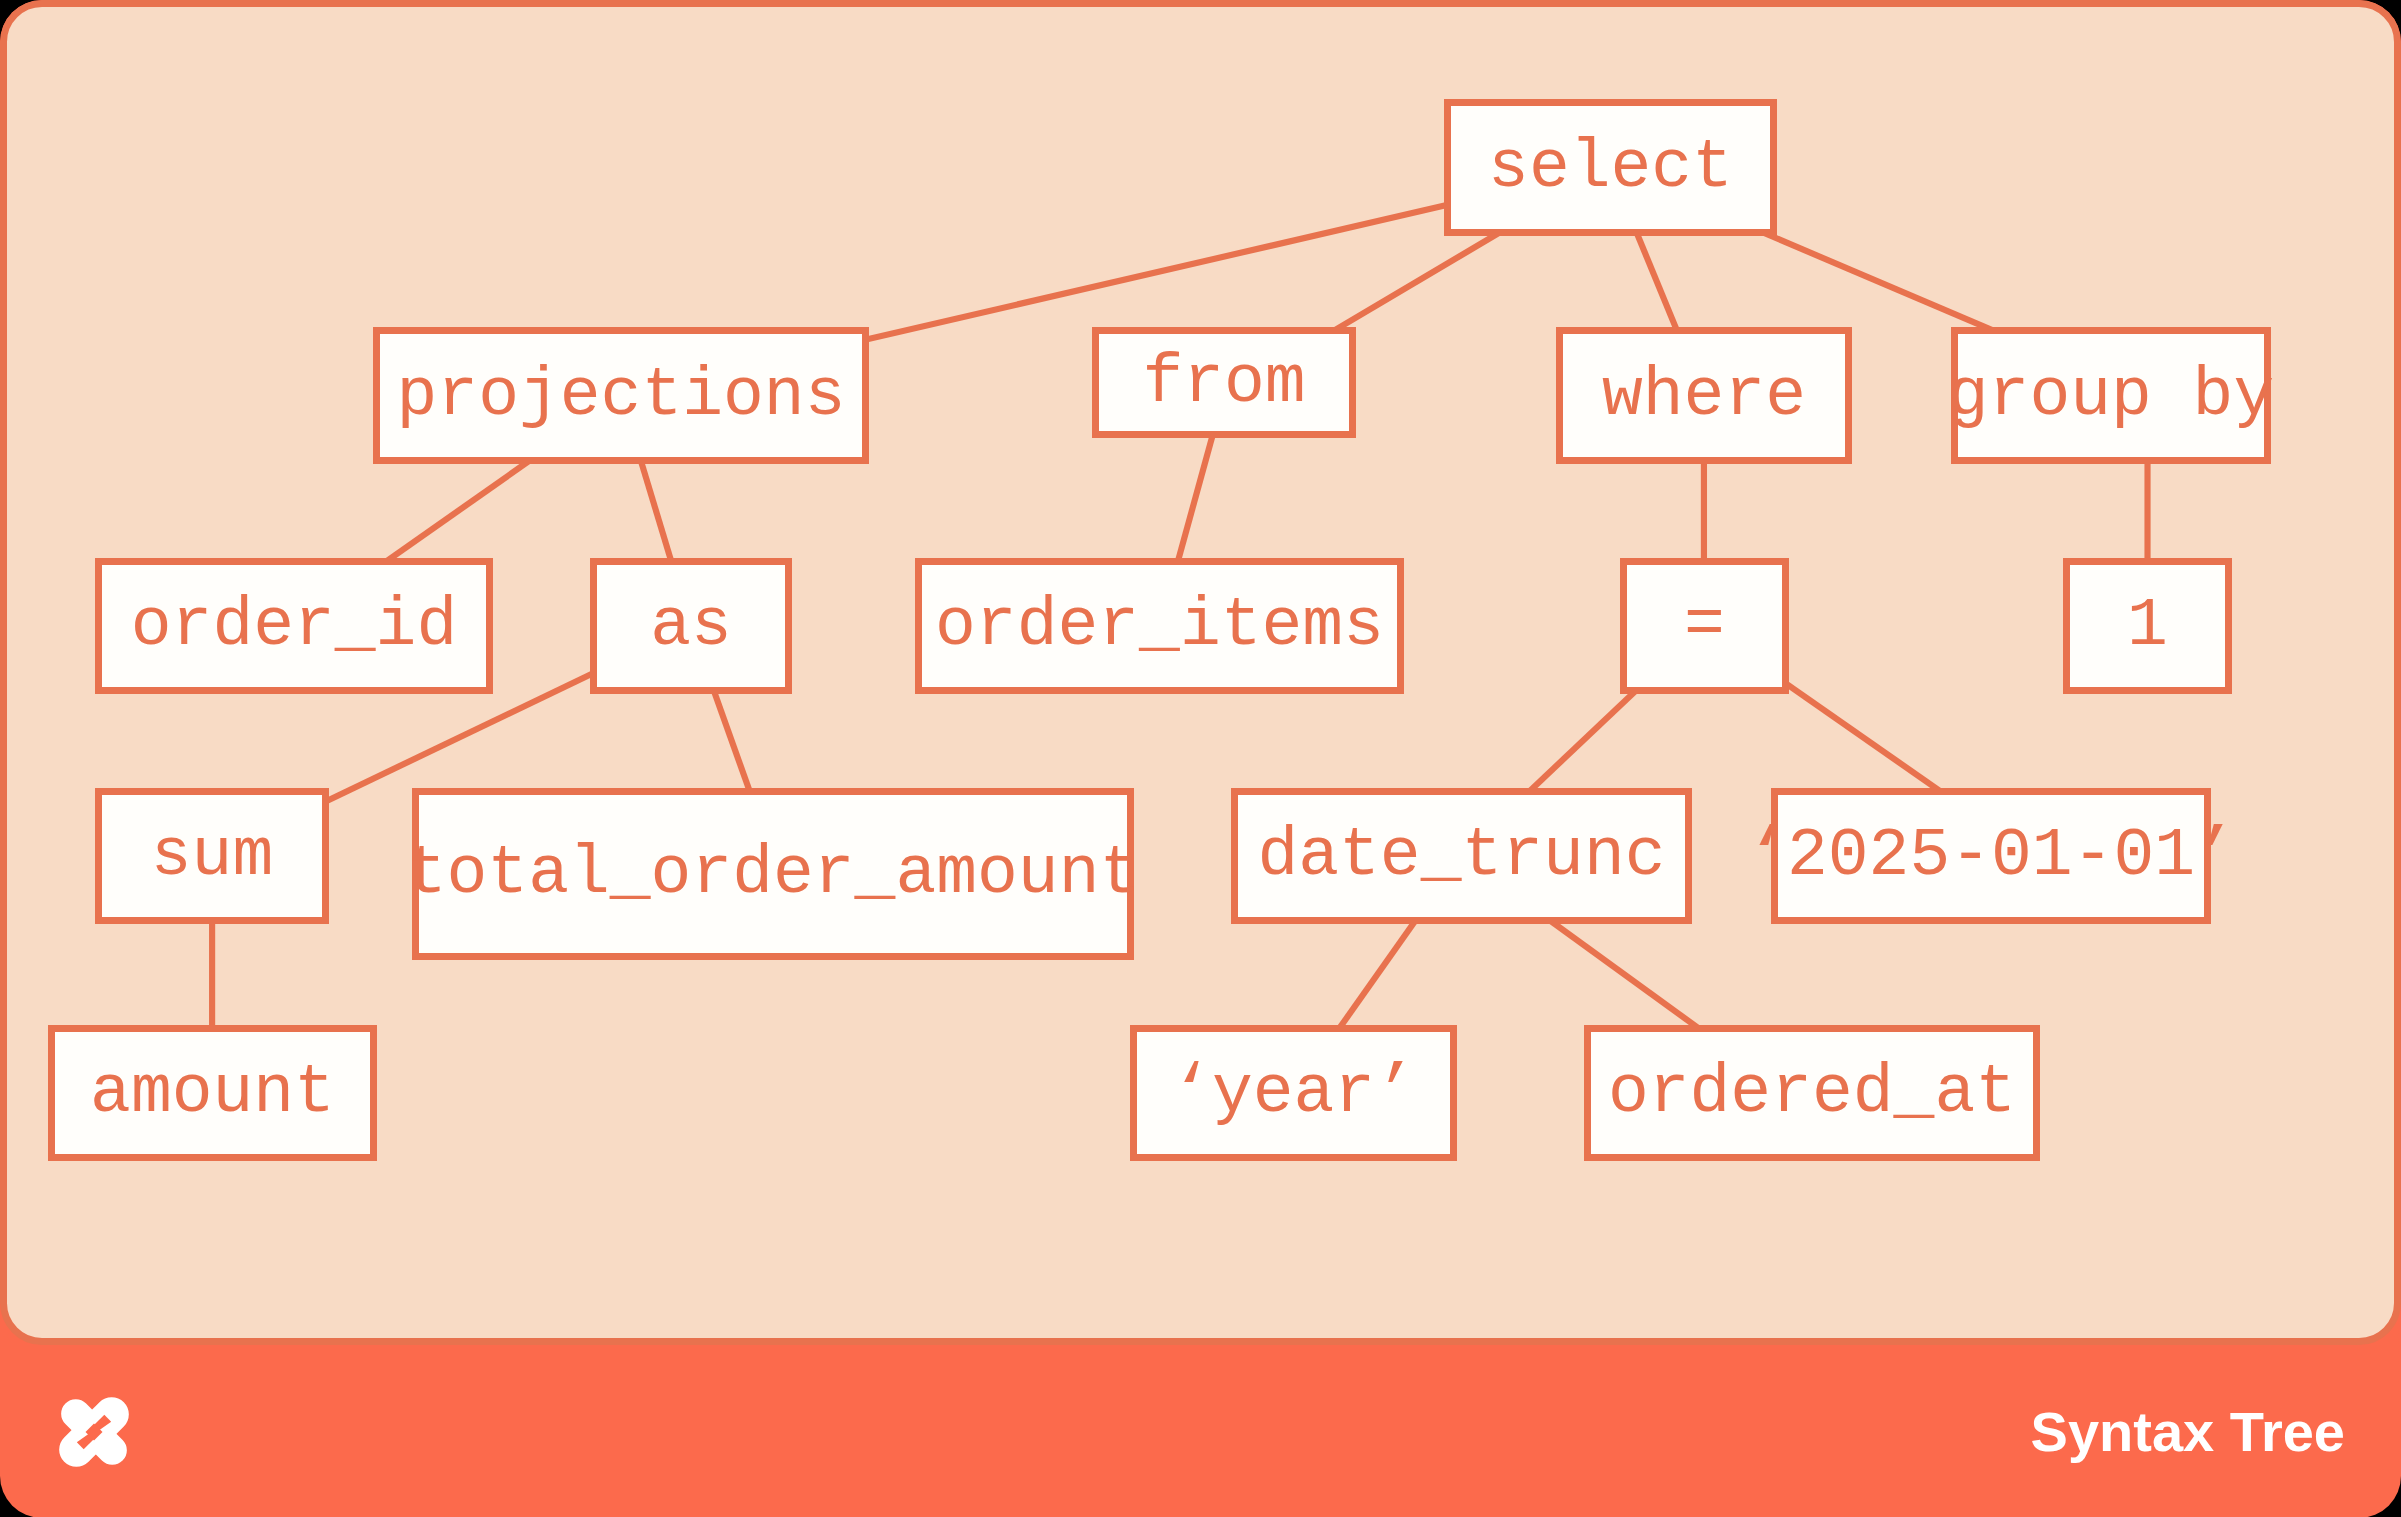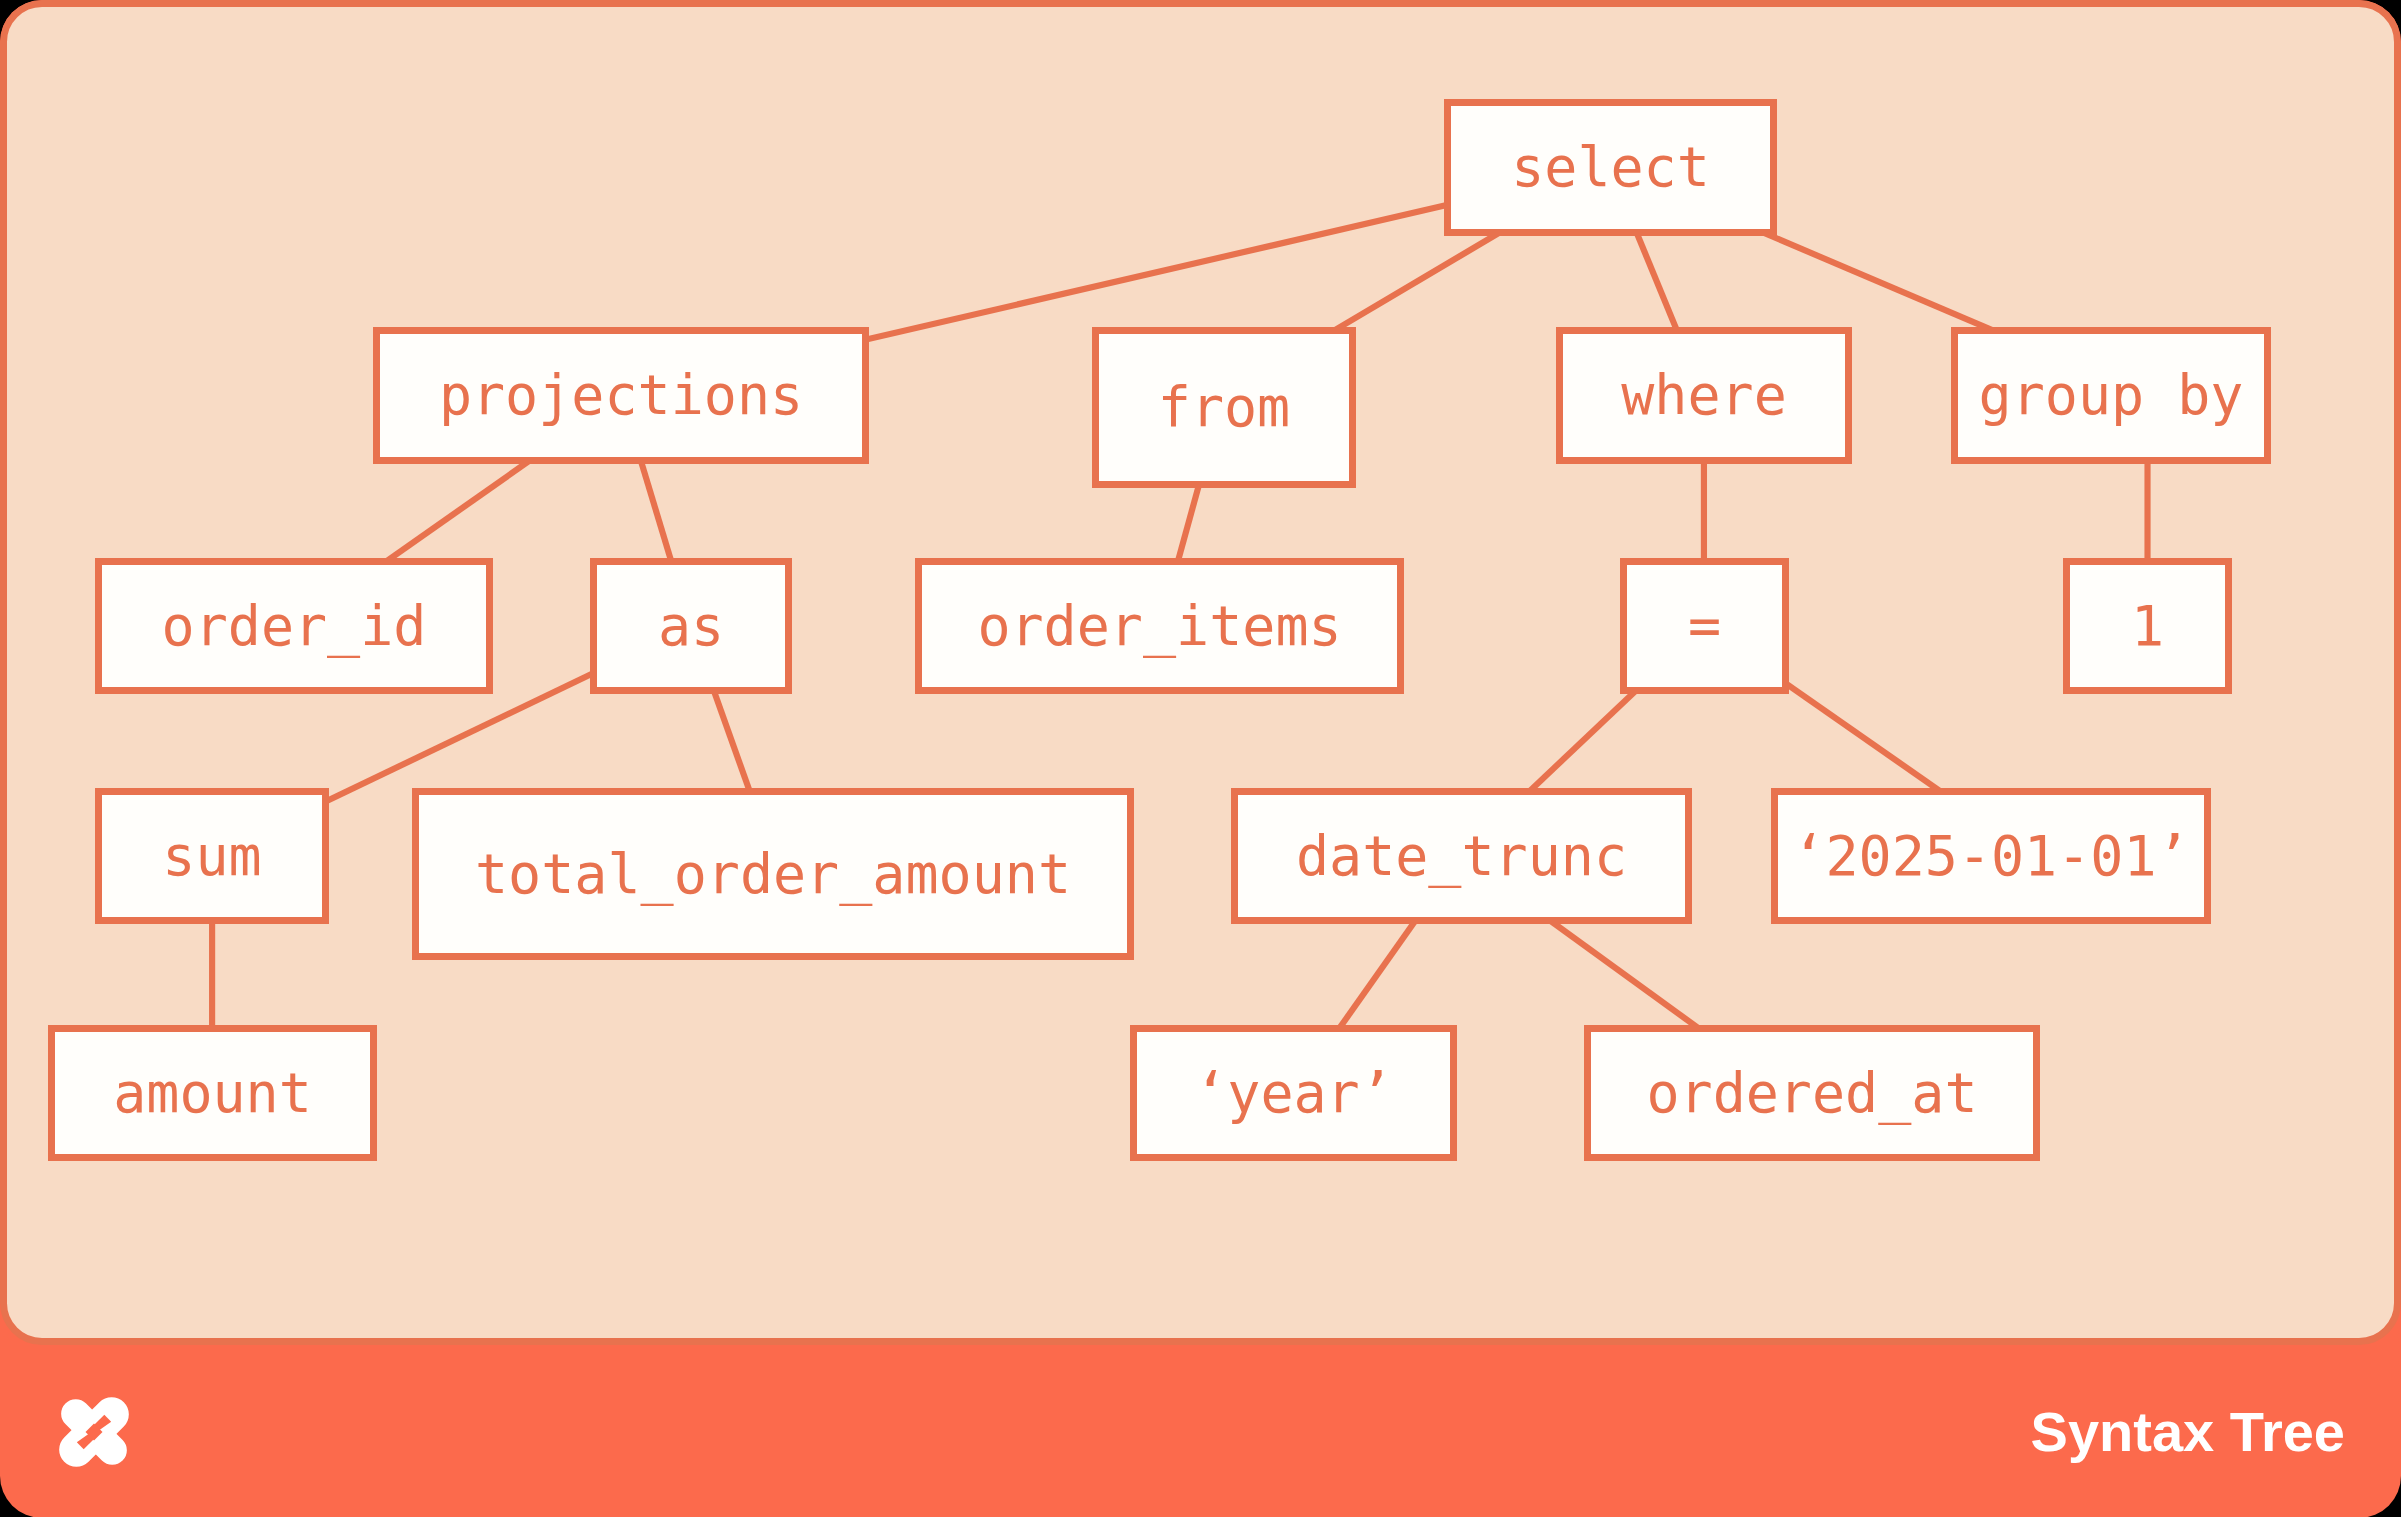--- a/index.html
+++ b/index.html
@@ -48,24 +48,25 @@
   .node {
     position: absolute;
     background: var(--node-bg);
     border: 7px solid var(--accent);
     display: flex;
     align-items: center;
     justify-content: center;
   }
   .node span {
     color: var(--accent);
-    font-size: 55px;
+    font-size: 68px;
     line-height: 1;
     white-space: pre;
     letter-spacing: 0px;
+    font-family: Liberation Mono, monospace;
   }
   .footer {
     position: absolute;
     left: 0; bottom: 0;
     width: 2401px; height: 173px;
     display: flex;
     align-items: center;
     justify-content: space-between;
     padding: 0 56px 0 51px;
   }
@@ -106,21 +107,21 @@
         <line x1="1660" y1="972.5" x2="2031" y2="1241.5"></line>
         <line x1="2440" y1="450" x2="2440" y2="711.5"></line>
       </svg>
     <div id="nodes-layer">
         <div class="node" style="left: 1444px; top: 99px; width: 333px; height: 137px;">
           <span>select</span>
         </div>
         <div class="node" style="left: 373px; top: 327px; width: 496px; height: 137px;">
           <span>projections</span>
         </div>
-        <div class="node" style="left: 1092px; top: 327px; width: 264px; height: 161px;">
+        <div class="node" style="left: 1092px; top: 327px; width: 264px; height: 111px;">
           <span>from</span>
         </div>
         <div class="node" style="left: 1556px; top: 327px; width: 296px; height: 137px;">
           <span>where</span>
         </div>
         <div class="node" style="left: 1951px; top: 327px; width: 320px; height: 137px;">
           <span>group by</span>
         </div>
         <div class="node" style="left: 95px; top: 558px; width: 398px; height: 136px;">
           <span>order_id</span>

